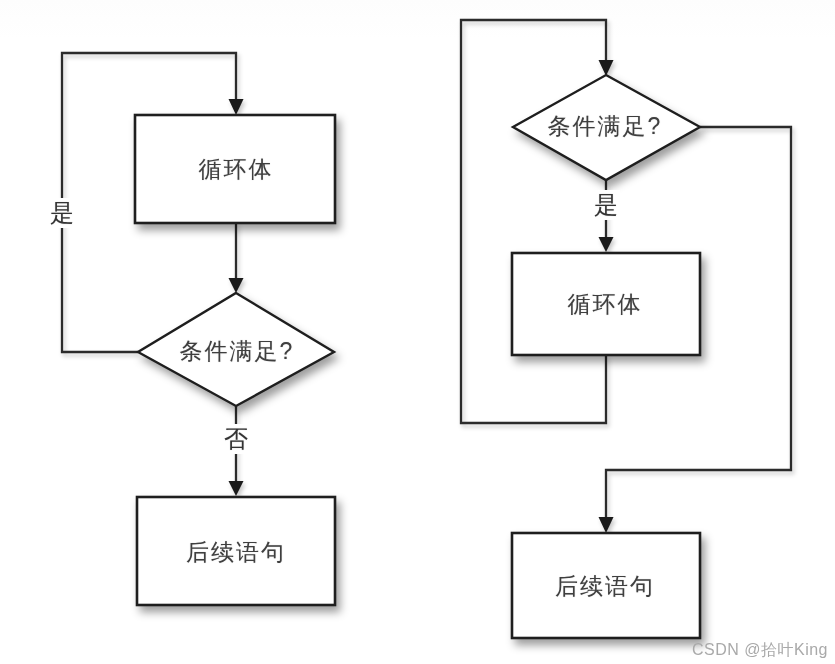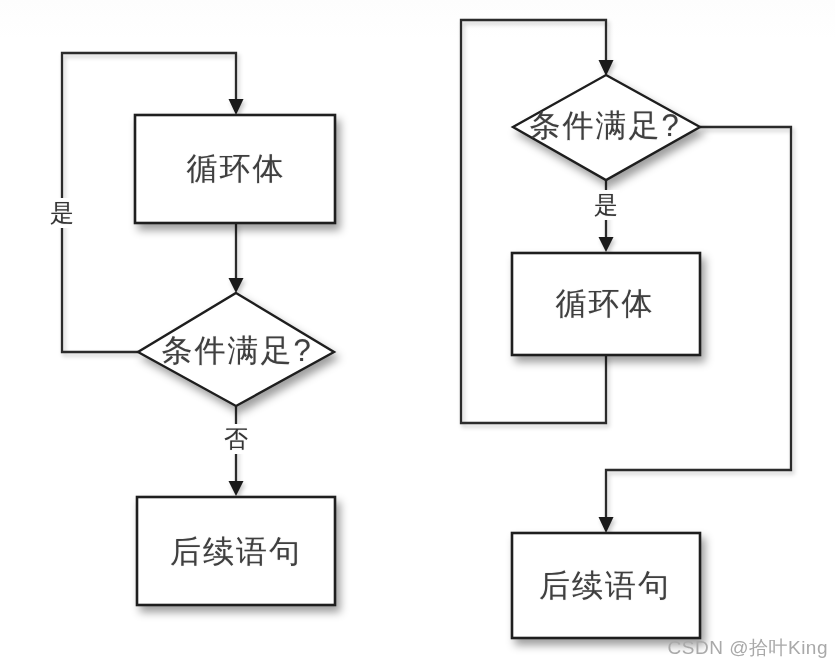--- a/index.html
+++ b/index.html
@@ -19,41 +19,41 @@
     position: absolute;
     left: 0; top: 0;
     width: 835px; height: 664px;
   }
   .shape-shadow { filter: drop-shadow(4px 6px 4px rgba(0,0,0,0.38)); }
   .wire-shadow  { filter: drop-shadow(2px 3px 2px rgba(0,0,0,0.22)); }
   .node-label {
     position: absolute;
     transform: translate(-50%, -50%);
     color: #3f3f3f;
-    font-size: 31px;
+    font-size: 23px;
     letter-spacing: 2px;
     white-space: nowrap;
     text-shadow: 0 0 1px rgba(60,60,60,0.35);
   }
   .edge-label {
     position: absolute;
     transform: translate(-50%, -50%);
     color: #333333;
     font-size: 24px;
     line-height: 1;
     background: #ffffff;
     padding: 3px 2px;
     white-space: nowrap;
     text-shadow: 0 0 1px rgba(60,60,60,0.35);
   }
   .watermark {
     position: absolute;
     right: 7px;
     bottom: 3px;
-    font-size: 19px;
+    font-size: 16px;
     color: #a9a9a9;
     letter-spacing: 0.5px;
     white-space: nowrap;
     text-align: center;
   }
 </style>
 </head>
 <body>
 
 <div id="canvas">

